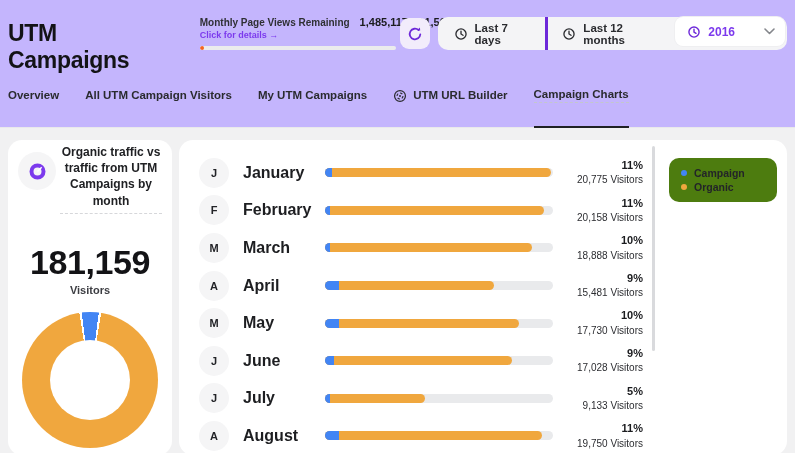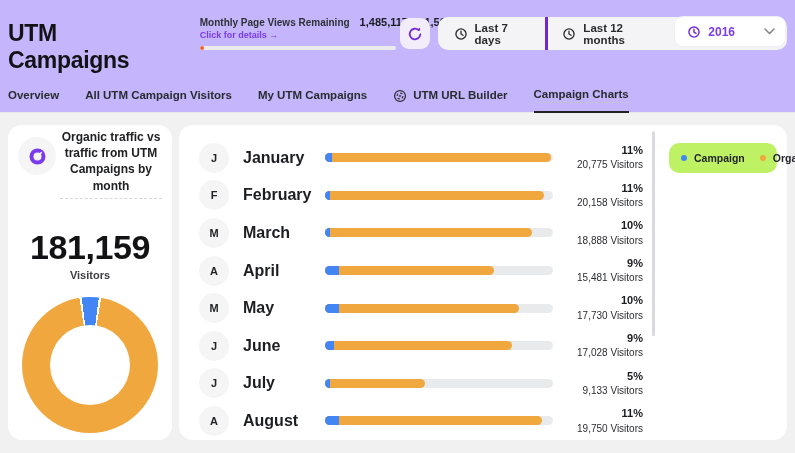--- a/index.html
+++ b/index.html
@@ -21,21 +21,21 @@
   .header-spacer { flex:1; }
   .refresh-btn { width:31px; height:31px; border-radius:9px; background:#f2ecfb; display:flex; align-items:center; justify-content:center; margin:6px 8px 0 0; cursor:pointer; border:none; }
   .filter-group { display:flex; align-items:flex-start; background:#f4f4f6; border-radius:10px; height:33px; margin-top:5px; padding:0 2px; }
   .filter-seg { display:flex; align-items:center; gap:7px; padding:0 14px; font-size:11.5px; font-weight:600; color:#2a2b2f; cursor:pointer; height:100%; }
   .filter-seg + .filter-seg { border-left:3px solid #6d28d9; }
   .filter-year { display:flex; align-items:center; gap:7px; background:#fff; border-radius:8px; height:29px; margin-left:1px; padding:0 10px 0 12px; font-size:12px; font-weight:700; color:#7c3aed; cursor:pointer; box-shadow:0 0 0 1px #efeff1; }
   .filter-year .chev { margin-left:22px; }
 
   
   .tabs { display:flex; align-items:flex-end; gap:26px; padding:14px 8px 0 8px; border-bottom:1px solid #e9e9eb; }
-  .tab { font-size:11.5px; font-weight:600; color:#2a2b2f; padding-bottom:9px; cursor:pointer; position:relative; display:flex; align-items:center; gap:6px; }
+  .tab { font-size:11.5px; font-weight:600; color:#2a2b2f; padding-bottom:24px; cursor:pointer; position:relative; display:flex; align-items:center; gap:6px; }
   .tab .tab-text { padding-bottom:2px; }
   .tab.active .tab-text { border-bottom:1px dashed #c3c7cc; }
   .tab.active::after { content:""; position:absolute; left:0; right:0; bottom:-1px; height:2px; background:#202124; }
 
   
   .content { flex:1; display:flex; gap:7px; padding:12px 8px 13px 8px; }
   .card { background:#fff; border-radius:14px; }
   .card-left { width:164px; padding:4px 10px; display:flex; flex-direction:column; }
   .lc-head { display:flex; align-items:flex-start; }
   .lc-icon-wrap { width:38px; height:38px; border-radius:50%; background:#f5f5f6; display:flex; align-items:center; justify-content:center; flex:none; margin-top:8px; }
@@ -51,21 +51,21 @@
   .badge { width:30px; height:30px; border-radius:50%; background:#f5f5f6; display:flex; align-items:center; justify-content:center; font-size:11px; font-weight:600; color:#232428; flex:none; }
   .month-name { width:82px; margin-left:14px; font-size:16px; font-weight:600; color:#1d1e21; }
   .bar-track { flex:1; height:9px; background:#e9eaec; border-radius:5px; position:relative; margin-right:14px; cursor:pointer; }
   .bar-organic { position:absolute; left:0; top:0; height:100%; background:#f0a73e; border-radius:5px; }
   .bar-campaign { position:absolute; left:0; top:0; height:100%; background:#4285f4; border-radius:5px 0 0 5px; }
   .row-stats { width:76px; text-align:right; line-height:1.4; }
   .row-pct { font-size:11px; font-weight:700; color:#1b1c1f; }
   .row-vis { font-size:10px; font-weight:500; color:#2c2d31; white-space:nowrap; }
   .scrollbar { width:3px; border-radius:2px; background:#d9dadd; position:absolute; right:132px; top:6px; height:205px; cursor:grab; }
   .legend-col { width:130px; flex:none; padding:8px 10px 0 12px; }
-  .legend-box { background:#bef264; border-radius:10px; padding:9px 12px; display:flex; flex-direction:row; gap:15px; }
+  .legend-box { background:#4d7c0f; border-radius:10px; padding:9px 12px; display:flex; flex-direction:column; gap:2px; }
   .legend-item { display:flex; align-items:center; gap:7px; font-size:10.5px; font-weight:600; color:#232428; cursor:pointer; }
   .legend-dot { width:6px; height:6px; border-radius:50%; flex:none; }
   svg { display:block; }
 </style>
 </head>
 <body>
 
 <div class="screen">
 
   <div class="header">

